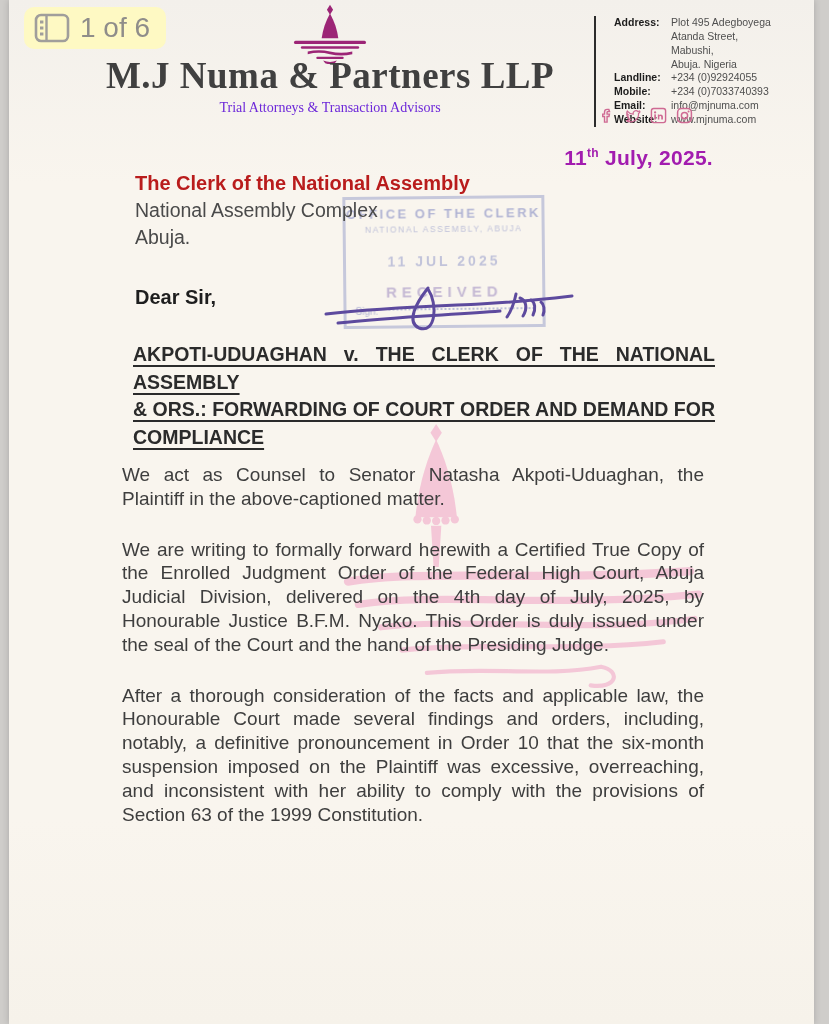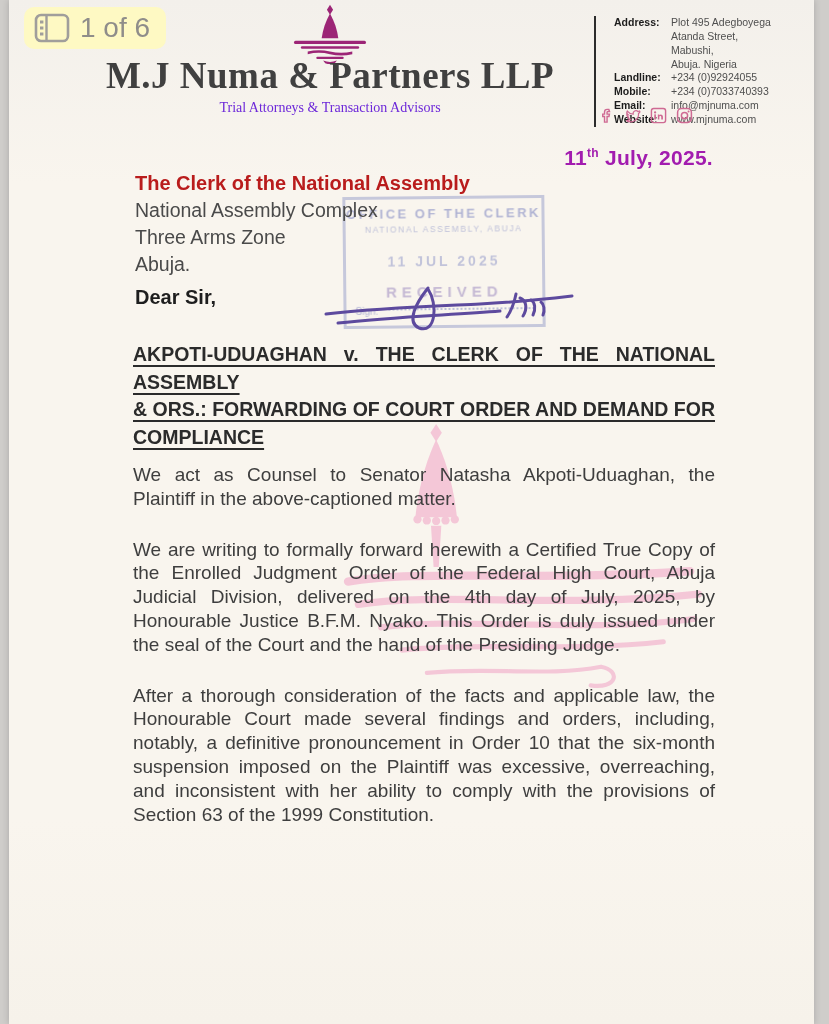--- a/index.html
+++ b/index.html
@@ -74,21 +74,21 @@
   .subject { position:absolute; left:133px; top:341px; width:582px; z-index:2;
     font-size:19.5px; font-weight:bold; color:#2b2b2b; line-height:27.5px; }
   .subject .line {
     text-align:justify; text-align-last:justify;
     text-decoration:underline; text-decoration-thickness:2px; text-underline-offset:4px;
   }
   .subject .line.last { text-align-last:left; }
 
   .watermark { position:absolute; left:316px; top:424px; width:400px; height:280px; z-index:1; opacity:.55; }
 
-  .body-text { position:absolute; left:133px; top:463px; width:582px; z-index:2;
+  .body-text { position:absolute; left:122px; top:463px; width:582px; z-index:2;
     font-size:19px; line-height:23.8px; color:#3e3e3e; text-align:justify; }
   .body-text p { margin:0 0 27px 0; }
 </style>
 </head>
 <body>
 
 <div class="screen">
   <div class="paper"></div>
 
   <div class="page-badge">
@@ -163,21 +163,20 @@
         <circle cx="13.3" cy="4.8" r="1.05" fill="#cf6a93"></circle>
       </svg>
     </span>
   </div>
 
   <div class="date-line"><span>11</span><sup>th</sup><span> July, 2025.</span></div>
 
   <div class="recipient">
     <div class="r-bold">The Clerk of the National Assembly</div>
     <div>National Assembly Complex</div>
-    <div>Three Arms Zone</div>
     <div>Abuja.</div>
   </div>
 
   <div class="stamp">
     <div class="stamp-office">OFFICE OF THE CLERK</div>
     <div class="stamp-org">NATIONAL ASSEMBLY, ABUJA</div>
     <div class="stamp-date">11 JUL 2025</div>
     <div class="stamp-received">RECEIVED</div>
     <div class="stamp-sign">Sign:</div>
     <div class="sign-dots"></div>

